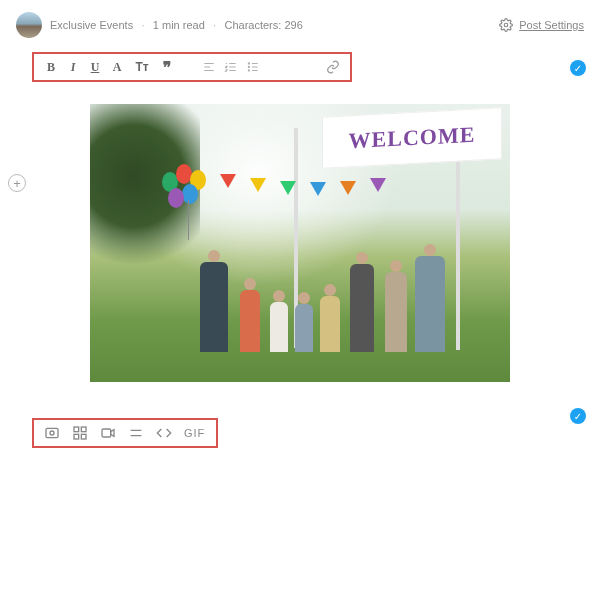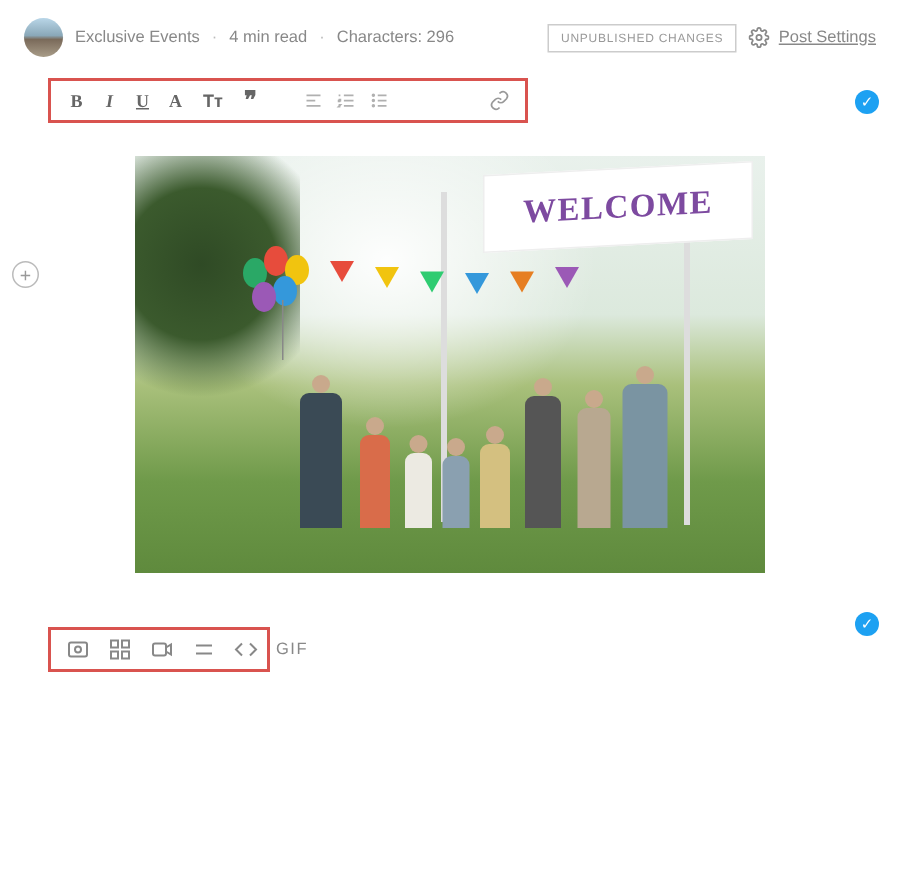--- a/index.html
+++ b/index.html
@@ -121,41 +121,40 @@
   .p3{left:70px;width:18px;height:50px;background:#eceae2}
   .p4{left:95px;width:18px;height:48px;background:#8aa0b0}
   .p5{left:120px;width:20px;height:56px;background:#d4c080}
   .p6{left:150px;width:24px;height:88px;background:#555}
   .p7{left:185px;width:22px;height:80px;background:#b8a890}
   .p8{left:215px;width:30px;height:96px;background:#7a94a2}
   .head{position:absolute;top:-12px;left:50%;transform:translateX(-50%);width:12px;height:12px;border-radius:50%;background:#c9a98c}
 
   .media-bar {
     display:flex; align-items:center; gap:12px;
-    border:2px solid #d9534f; width:148px; height:30px;
+    border:2px solid #d9534f; width:186px; height:30px;
     padding:0 10px; margin-top:28px;
   }
   .mb-btn { color:#888; display:flex; align-items:center; justify-content:center; cursor:pointer; }
   .mb-btn svg { width:16px; height:16px; display:block; }
   .giftxt { font-size:11px; letter-spacing:1px; color:#888; font-weight:500; }
 </style>
 </head>
 <body>
 
 <div class="header">
   <div class="avatar"></div>
   <div class="meta">
     <span>Exclusive Events</span>
     <span class="dot">·</span>
-    <span>4 min read</span>
+    <span>1 min read</span>
     <span class="dot">·</span>
     <span>Characters: 296</span>
   </div>
   <div class="spacer"></div>
-  <div class="pill">UNPUBLISHED CHANGES</div>
   <div class="gear-wrap">
     <span class="gear-icon">
       <svg viewBox="0 0 24 24" fill="none" stroke="#888" stroke-width="2">
           <circle cx="12" cy="12" r="3"></circle>
           <path d="M19.4 15a1.7 1.7 0 0 0 .34 1.87l.06.06a2 2 0 1 1-2.83 2.83l-.06-.06a1.7 1.7 0 0 0-1.87-.34 1.7 1.7 0 0 0-1 1.56V21a2 2 0 1 1-4 0v-.09a1.7 1.7 0 0 0-1-1.56 1.7 1.7 0 0 0-1.87.34l-.06.06a2 2 0 1 1-2.83-2.83l.06-.06a1.7 1.7 0 0 0 .34-1.87 1.7 1.7 0 0 0-1.56-1H3a2 2 0 1 1 0-4h.09a1.7 1.7 0 0 0 1.56-1 1.7 1.7 0 0 0-.34-1.87l-.06-.06a2 2 0 1 1 2.83-2.83l.06.06a1.7 1.7 0 0 0 1.87.34H9a1.7 1.7 0 0 0 1-1.56V3a2 2 0 1 1 4 0v.09a1.7 1.7 0 0 0 1 1.56 1.7 1.7 0 0 0 1.87-.34l.06-.06a2 2 0 1 1 2.83 2.83l-.06.06a1.7 1.7 0 0 0-.34 1.87V9a1.7 1.7 0 0 0 1.56 1H21a2 2 0 1 1 0 4h-.09a1.7 1.7 0 0 0-1.56 1z"></path>
         </svg>
     </span>
     <span>Post Settings</span>
   </div>
 </div>

